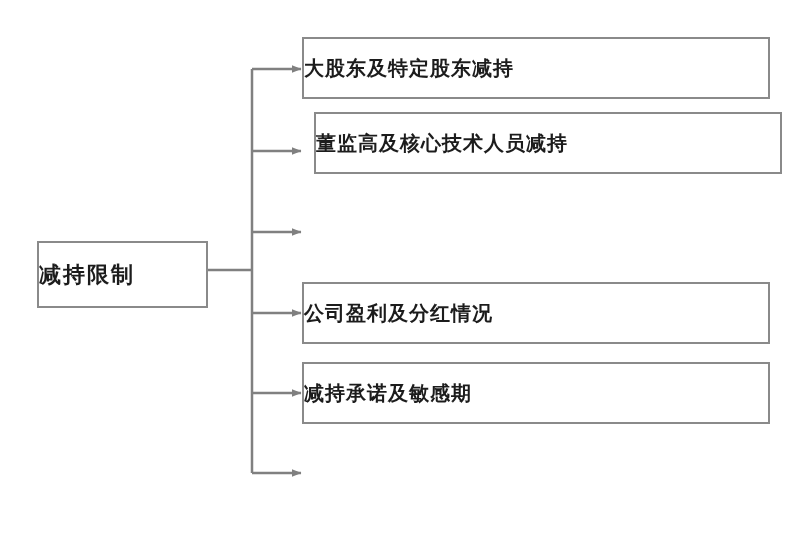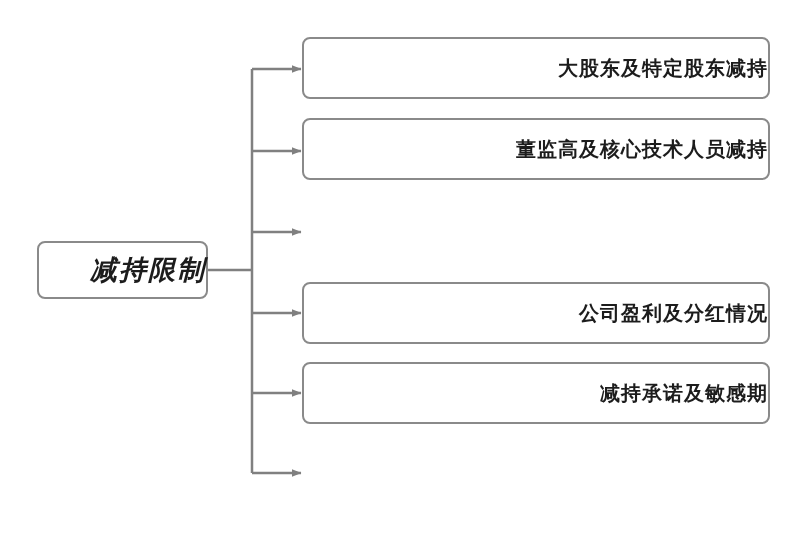--- a/index.html
+++ b/index.html
@@ -25,51 +25,50 @@
     top: 0;
     width: 808px;
     height: 534px;
   }
 
   .node {
     position: absolute;
     box-sizing: border-box;
     background: #ffffff;
     border: 2px solid #8a8a8a;
-    border-radius: 8px;
+    border-radius: 0;
     display: flex;
     align-items: center;
-    justify-content: flex-end;
+    justify-content: flex-start;
     text-align: center;
     color: #1c1c1c;
     font-family: "DejaVu Serif", "Liberation Serif", serif;
     font-weight: bold;
     letter-spacing: 1px;
     line-height: 1.2;
   }
 
   .node.root {
     left: 37px;
     top: 241px;
     width: 171px;
-    height: 58px;
-    font-size: 27px;
+    height: 67px;
+    font-size: 22px;
     letter-spacing: 2px;
-    font-style: italic;
   }
 
   .node.branch {
     left: 302px;
     width: 468px;
     height: 62px;
     font-size: 20px;
   }
 
   .branch-0 { top: 37px; }
-  .branch-1 { top: 118px; }
+  .branch-1 { top: 112px; margin-left: 12px; }
   .branch-2 { top: 201px; }
   .branch-3 { top: 282px; }
   .branch-4 { top: 362px; }
   .branch-5 { top: 442px; }
 </style>
 </head>
 <body>
 
 <div id="canvas">
 

